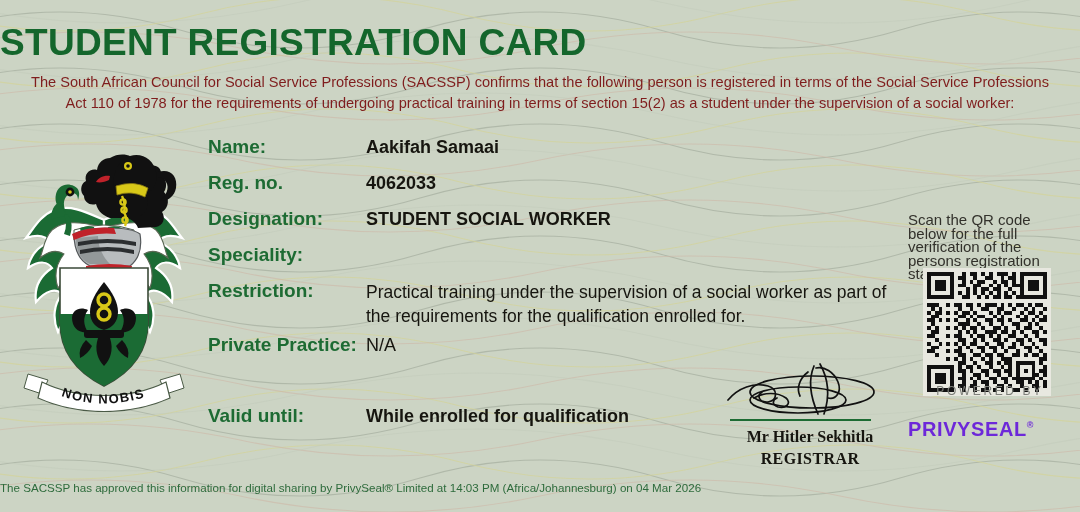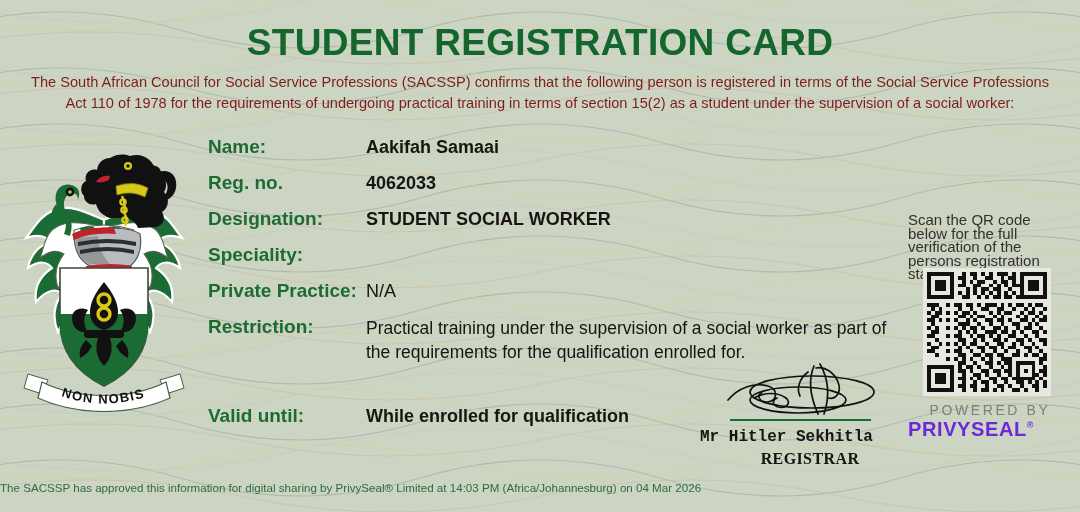--- a/index.html
+++ b/index.html
@@ -12,21 +12,21 @@
   }
   #card {
     position:absolute; left:0; top:0; width:1080px; height:512px;
     overflow:hidden;
   }
   #bgwaves { position:absolute; left:0; top:0; width:1080px; height:512px; }
 
   
   #title {
     position:absolute; left:0; top:22px; width:1080px;
-    text-align:center;
+    text-align:left;
     font-size:37px; font-weight:bold; letter-spacing:0.3px;
     color:#14662c;
   }
   #intro {
     position:absolute; left:30px; top:72px; width:1020px;
     text-align:center;
     font-size:14.6px; line-height:21px; color:#7f1d1d;
   }
 
   
@@ -54,38 +54,38 @@
   #row-valid .val { left:158px; font-size:18px; font-weight:bold; }
 
   
   #sigblock { position:absolute; left:700px; top:362px; width:220px; }
   #sigmark { position:absolute; left:20px; top:0; width:180px; height:58px; }
   #sigline {
     position:absolute; left:30px; top:57px; width:141px; height:2px;
     background:#1d6b33;
   }
   #signame {
-    position:absolute; left:0; top:66px; width:220px; text-align:left;
-    font-family:Liberation Mono, monospace; font-size:16px; font-weight:bold; color:#16150f;
+    position:absolute; left:0; top:66px; width:220px; text-align:center;
+    font-family:Liberation Serif, serif; font-size:16px; font-weight:bold; color:#16150f;
   }
   #sigrole {
     position:absolute; left:0; top:88px; width:220px; text-align:center;
     font-family:"Liberation Serif", serif; font-size:16px; font-weight:bold;
     color:#16150f; letter-spacing:0.4px;
   }
 
   
   #qrnote {
     position:absolute; left:908px; top:213px; width:164px; text-align:left;
     font-size:15px; line-height:13.5px; color:#32312b;
   }
   #qr { position:absolute; left:920px; top:268px; width:134px; height:128px; }
   #poweredby {
-    position:absolute; left:908px; top:402px; width:164px; text-align:center;
-    font-size:14px; letter-spacing:2.6px; color:#7d7f79;
+    position:absolute; left:908px; top:384px; width:164px; text-align:center;
+    font-size:12px; letter-spacing:2.6px; color:#7d7f79;
   }
   #privyseal {
     position:absolute; left:908px; top:418px; width:164px; 
     font-size:20px; font-weight:bold; letter-spacing:0.6px; color:#6d28d9;
   }
   #privyseal sup { font-size:9px; vertical-align:super; }
 
   
   #footer {
     position:absolute; left:0; top:481px; width:1080px; text-align:left;
@@ -266,27 +266,27 @@
       <span class="lbl">Reg. no.</span>
       <span class="val b">4062033</span>
     </div>
     <div class="row">
       <span class="lbl">Designation:</span>
       <span class="val b">STUDENT SOCIAL WORKER</span>
     </div>
     <div class="row">
       <span class="lbl">Speciality:</span>
     </div>
-    <div class="row">
-      <span class="lbl">Private Practice:</span>
-      <span class="val">N/A</span>
-    </div>
     <div class="row" id="row-restriction">
       <span class="lbl">Restriction:</span>
       <span class="val">Practical training under the supervision of a social worker as part of the requirements for the qualification enrolled for.</span>
+    </div>
+    <div class="row">
+      <span class="lbl">Private Practice:</span>
+      <span class="val">N/A</span>
     </div>
   </div>
 
   <div id="row-valid">
     <span class="lbl">Valid until:</span>
     <span class="val">While enrolled for qualification</span>
   </div>
 
   <div id="sigblock">
     <svg id="sigmark" viewBox="0 0 180 58">

